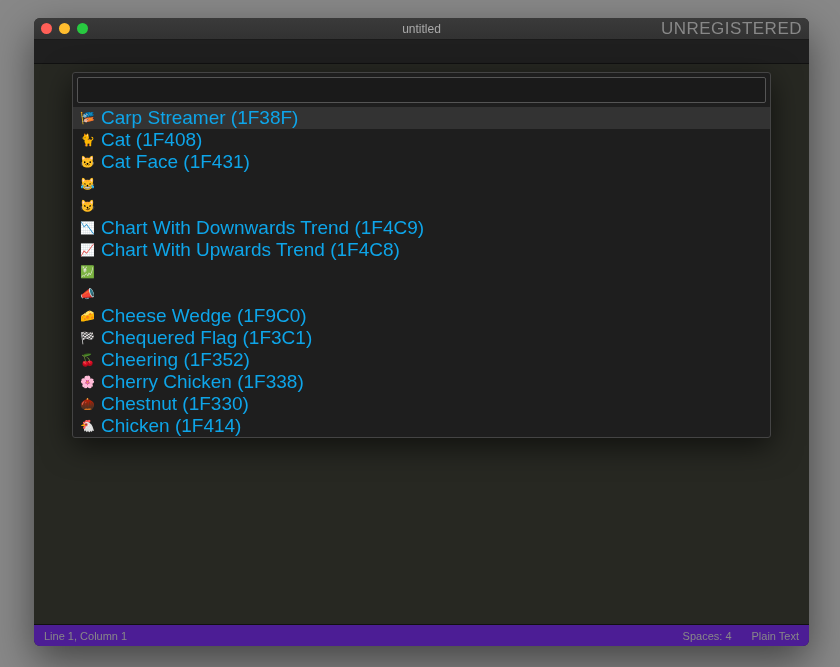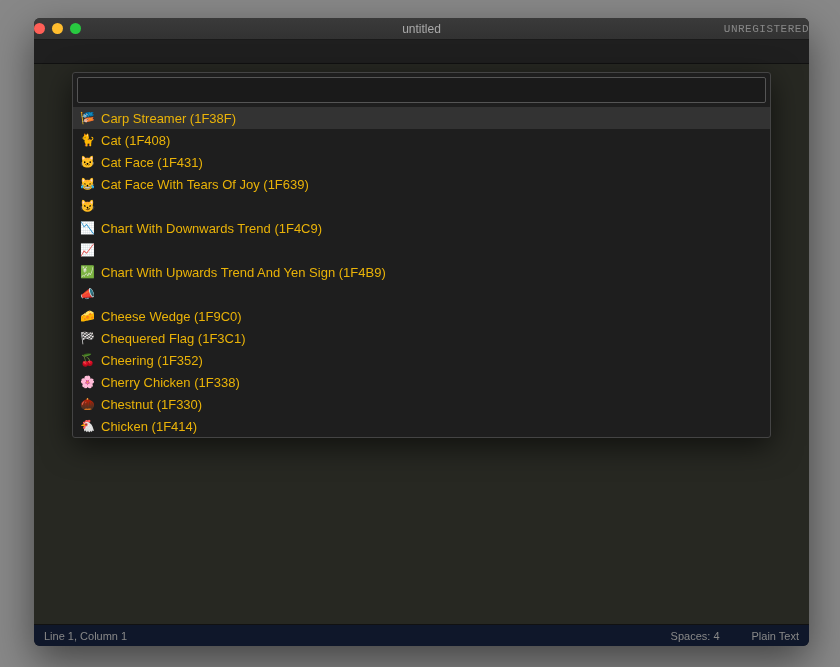--- a/index.html
+++ b/index.html
@@ -28,21 +28,21 @@
       flex-direction: column;
       overflow: hidden;
     }
     .titlebar {
       height: 22px;
       background: linear-gradient(#3a3a3a, #323232);
       border-bottom: 1px solid #1a1a1a;
       display: flex;
       align-items: center;
       position: relative;
-      padding: 0 0;
+      padding: 0 7px;
     }
     .traffic-lights {
       display: flex;
       gap: 7px;
     }
     .light {
       width: 11px;
       height: 11px;
       border-radius: 50%;
     }
@@ -54,23 +54,22 @@
       left: 0;
       right: 0;
       text-align: center;
       color: #aaa;
       font-size: 12px;
       pointer-events: none;
     }
     .unregistered {
       margin-left: auto;
       color: #888;
-      font-size: 11px;
+      font-size: 17px;
       letter-spacing: 0.5px;
-      font-family: Liberation Mono, monospace;
     }
     .tabbar {
       height: 24px;
       background: #1f1f1f;
       border-bottom: 1px solid #111;
     }
     .editor-area {
       flex: 1;
       background: #272822;
       position: relative;
@@ -117,33 +116,33 @@
     .item-icon {
       width: 14px;
       height: 14px;
       display: inline-flex;
       align-items: center;
       justify-content: center;
       font-size: 12px;
       line-height: 1;
     }
     .item-label {
-      color: #eab308;
-      font-size: 13px;
+      color: #0ea5e9;
+      font-size: 19px;
     }
     .statusbar {
       height: 22px;
-      background: #0f172a;
+      background: #4c1d95;
       border-top: 1px solid #111;
       display: flex;
       align-items: center;
       padding: 0 10px;
       color: #888;
       font-size: 11px;
-      gap: 32px;
+      gap: 20px;
     }
     .statusbar .spacer {
       flex: 1;
     }
   </style>
 </head>
 <body>
 
 <div class="window">
   <div class="titlebar">
@@ -169,35 +168,34 @@
           <div class="item">
             <span class="item-icon">🐈</span>
             <span class="item-label">Cat (1F408)</span>
           </div>
           <div class="item">
             <span class="item-icon">🐱</span>
             <span class="item-label">Cat Face (1F431)</span>
           </div>
           <div class="item">
             <span class="item-icon">😹</span>
-            <span class="item-label">Cat Face With Tears Of Joy (1F639)</span>
           </div>
           <div class="item">
             <span class="item-icon">😼</span>
           </div>
           <div class="item">
             <span class="item-icon">📉</span>
             <span class="item-label">Chart With Downwards Trend (1F4C9)</span>
           </div>
           <div class="item">
             <span class="item-icon">📈</span>
+            <span class="item-label">Chart With Upwards Trend (1F4C8)</span>
           </div>
           <div class="item">
             <span class="item-icon">💹</span>
-            <span class="item-label">Chart With Upwards Trend And Yen Sign (1F4B9)</span>
           </div>
           <div class="item">
             <span class="item-icon">📣</span>
           </div>
           <div class="item">
             <span class="item-icon">🧀</span>
             <span class="item-label">Cheese Wedge (1F9C0)</span>
           </div>
           <div class="item">
             <span class="item-icon">🏁</span>

